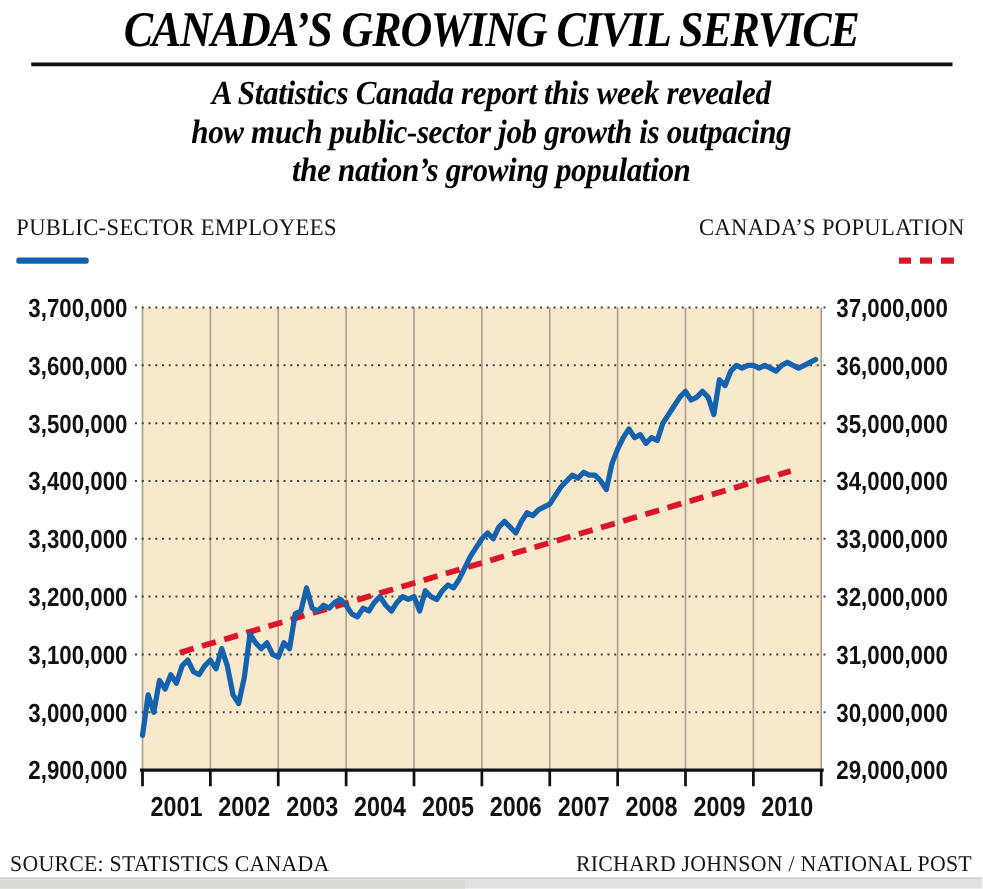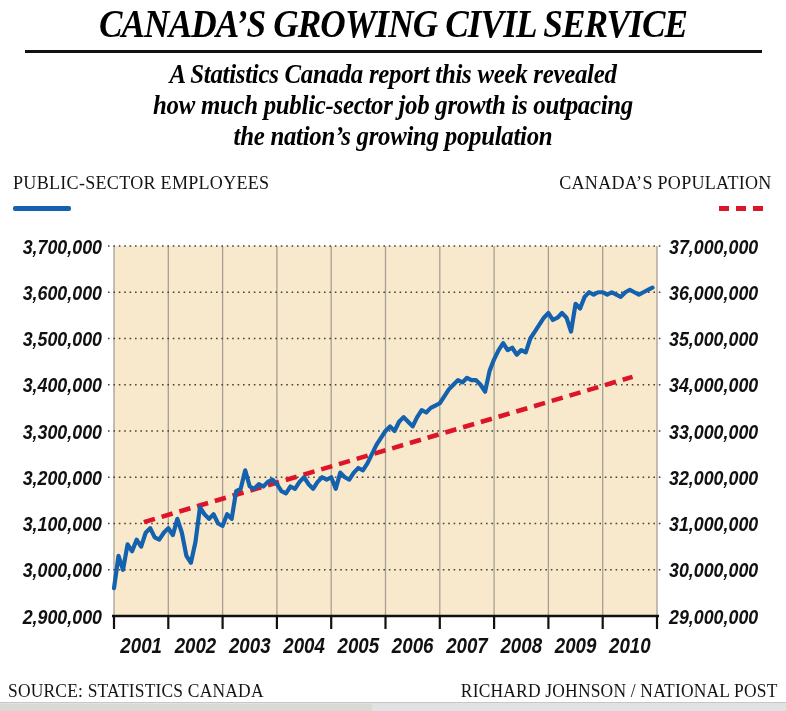--- a/index.html
+++ b/index.html
@@ -32,21 +32,21 @@
     white-space:nowrap;
   }
   #legend-left{left:13px;transform:scaleX(0.95);transform-origin:left top;}
   #legend-right{right:14px;text-align:right;transform:scaleX(0.95);transform-origin:right top;}
   #legend-left-swatch{
     left:13px;top:206px;width:58px;height:5px;border-radius:2px;
   }
   #legend-right-swatch{
     right:17px;top:206px;width:50px;height:5px;
   }
-  #chart-svg-wrap{top:0;left:0;width:786px;height:711px;font-style:italic;}
+  #chart-svg-wrap{top:0;left:0;width:786px;height:711px;}
   .footer-text{
     top:681px;font-size:18px;letter-spacing:0.2px;color:#141414;white-space:nowrap;
   }
   #footer-source{left:8px;transform:scaleX(0.97);transform-origin:left top;}
   #footer-credit{right:8px;text-align:right;transform:scaleX(0.97);transform-origin:right top;}
   #bottom-strip{
     top:702px;left:0;width:786px;height:9px;
     background:#e1e2e4;border-top:1px solid #c6c7c9;box-sizing:border-box;
   }
   #bottom-strip-left{

